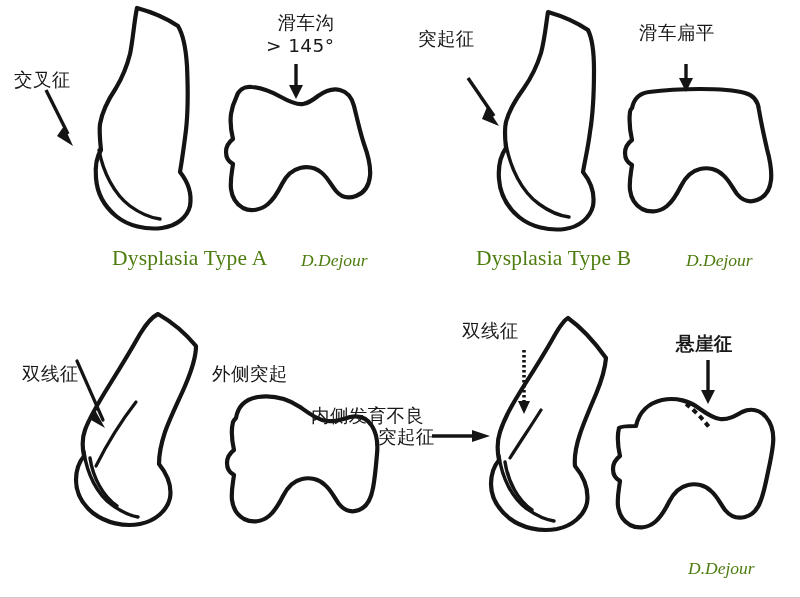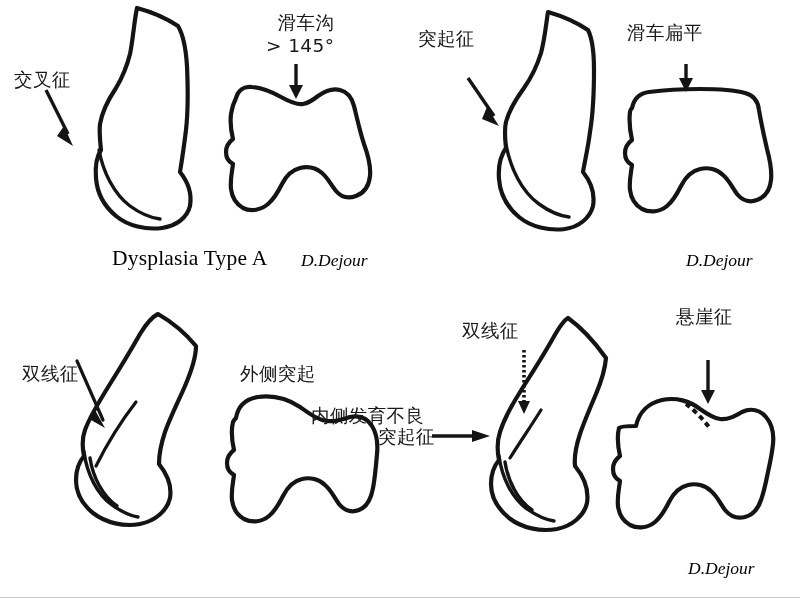--- a/index.html
+++ b/index.html
@@ -36,21 +36,21 @@
   }
   .cn-label.two-line {
     white-space: normal;
     text-align: right;
   }
   .caption {
     position: absolute;
     white-space: nowrap;
     font-family: "Liberation Serif", "DejaVu Serif", serif;
     font-size: 21.5px;
-    color: #000000;
+    color: #4d7c0f;
     letter-spacing: 0.2px;
   }
   .caption.author {
     font-style: italic;
     font-size: 17.5px;
     letter-spacing: 0;
     text-align: center;
   }
   .bottom-rule {
     position: absolute;
@@ -232,24 +232,25 @@
       <g>
         <line class="arrow" x1="286" y1="64" x2="286" y2="80"></line>
         <polygon class="arrow-head" points="279,78 293,78 286,92"></polygon>
       </g>
     </svg>
 
     <div class="cn-label" style="left:18px; top:28px;">
       <span>突起征</span>
     </div>
 
-    <div class="cn-label" style="left:227px; top:22px;">
+    <div class="cn-label" style="left:239px; top:22px;">
       <span>滑车扁平</span>
     </div>
 
+    <div class="caption" style="left:76px; top:246px;">Dysplasia Type B</div>
     <div class="caption author" style="left:286px; top:250px;">D.Dejour</div>
   </div>
 
   <div class="panel" style="left:0px; top:300px; width:400px; height:298px;">
 
     <svg class="art" width="400" height="298" viewBox="0 0 400 298">
 
       <g>
         <path class="bone" d="M158,14 C172,22 186,34 196,46
                               C196,58 191,72 185,86
@@ -300,21 +301,21 @@
                               C227,157 230,153 234,150
                               C232,141 231,130 233,122
                               C234,120 235,119 236,118 Z"></path>
       </g>
     </svg>
 
     <div class="cn-label" style="left:22px; top:63px;">
       <span>双线征</span>
     </div>
 
-    <div class="cn-label" style="left:212px; top:63px;margin-left:28px;">
+    <div class="cn-label" style="left:212px; top:63px;">
       <span>外侧突起</span>
     </div>
 
     <div class="cn-label" style="left:311px; top:93px;margin-top:12px;">
       <span>内侧发育不良</span>
     </div>
 
   </div>
 
   <div class="panel" style="left:400px; top:300px; width:400px; height:298px;">
@@ -386,21 +387,21 @@
     </svg>
 
     <div class="cn-label" style="left:62px; top:20px;">
       <span>双线征</span>
     </div>
 
     <div class="cn-label" style="left:-22px; top:126px;">
       <span>突起征</span>
     </div>
 
-    <div class="cn-label" style="left:276px; top:6px;">
+    <div class="cn-label" style="left:276px; top:33px;font-weight:bold;">
       <span>悬崖征</span>
     </div>
 
     <div class="caption author" style="left:288px; top:258px;">D.Dejour</div>
   </div>
 
   <div class="bottom-rule"></div>
 </div>
 
 </body></html>

